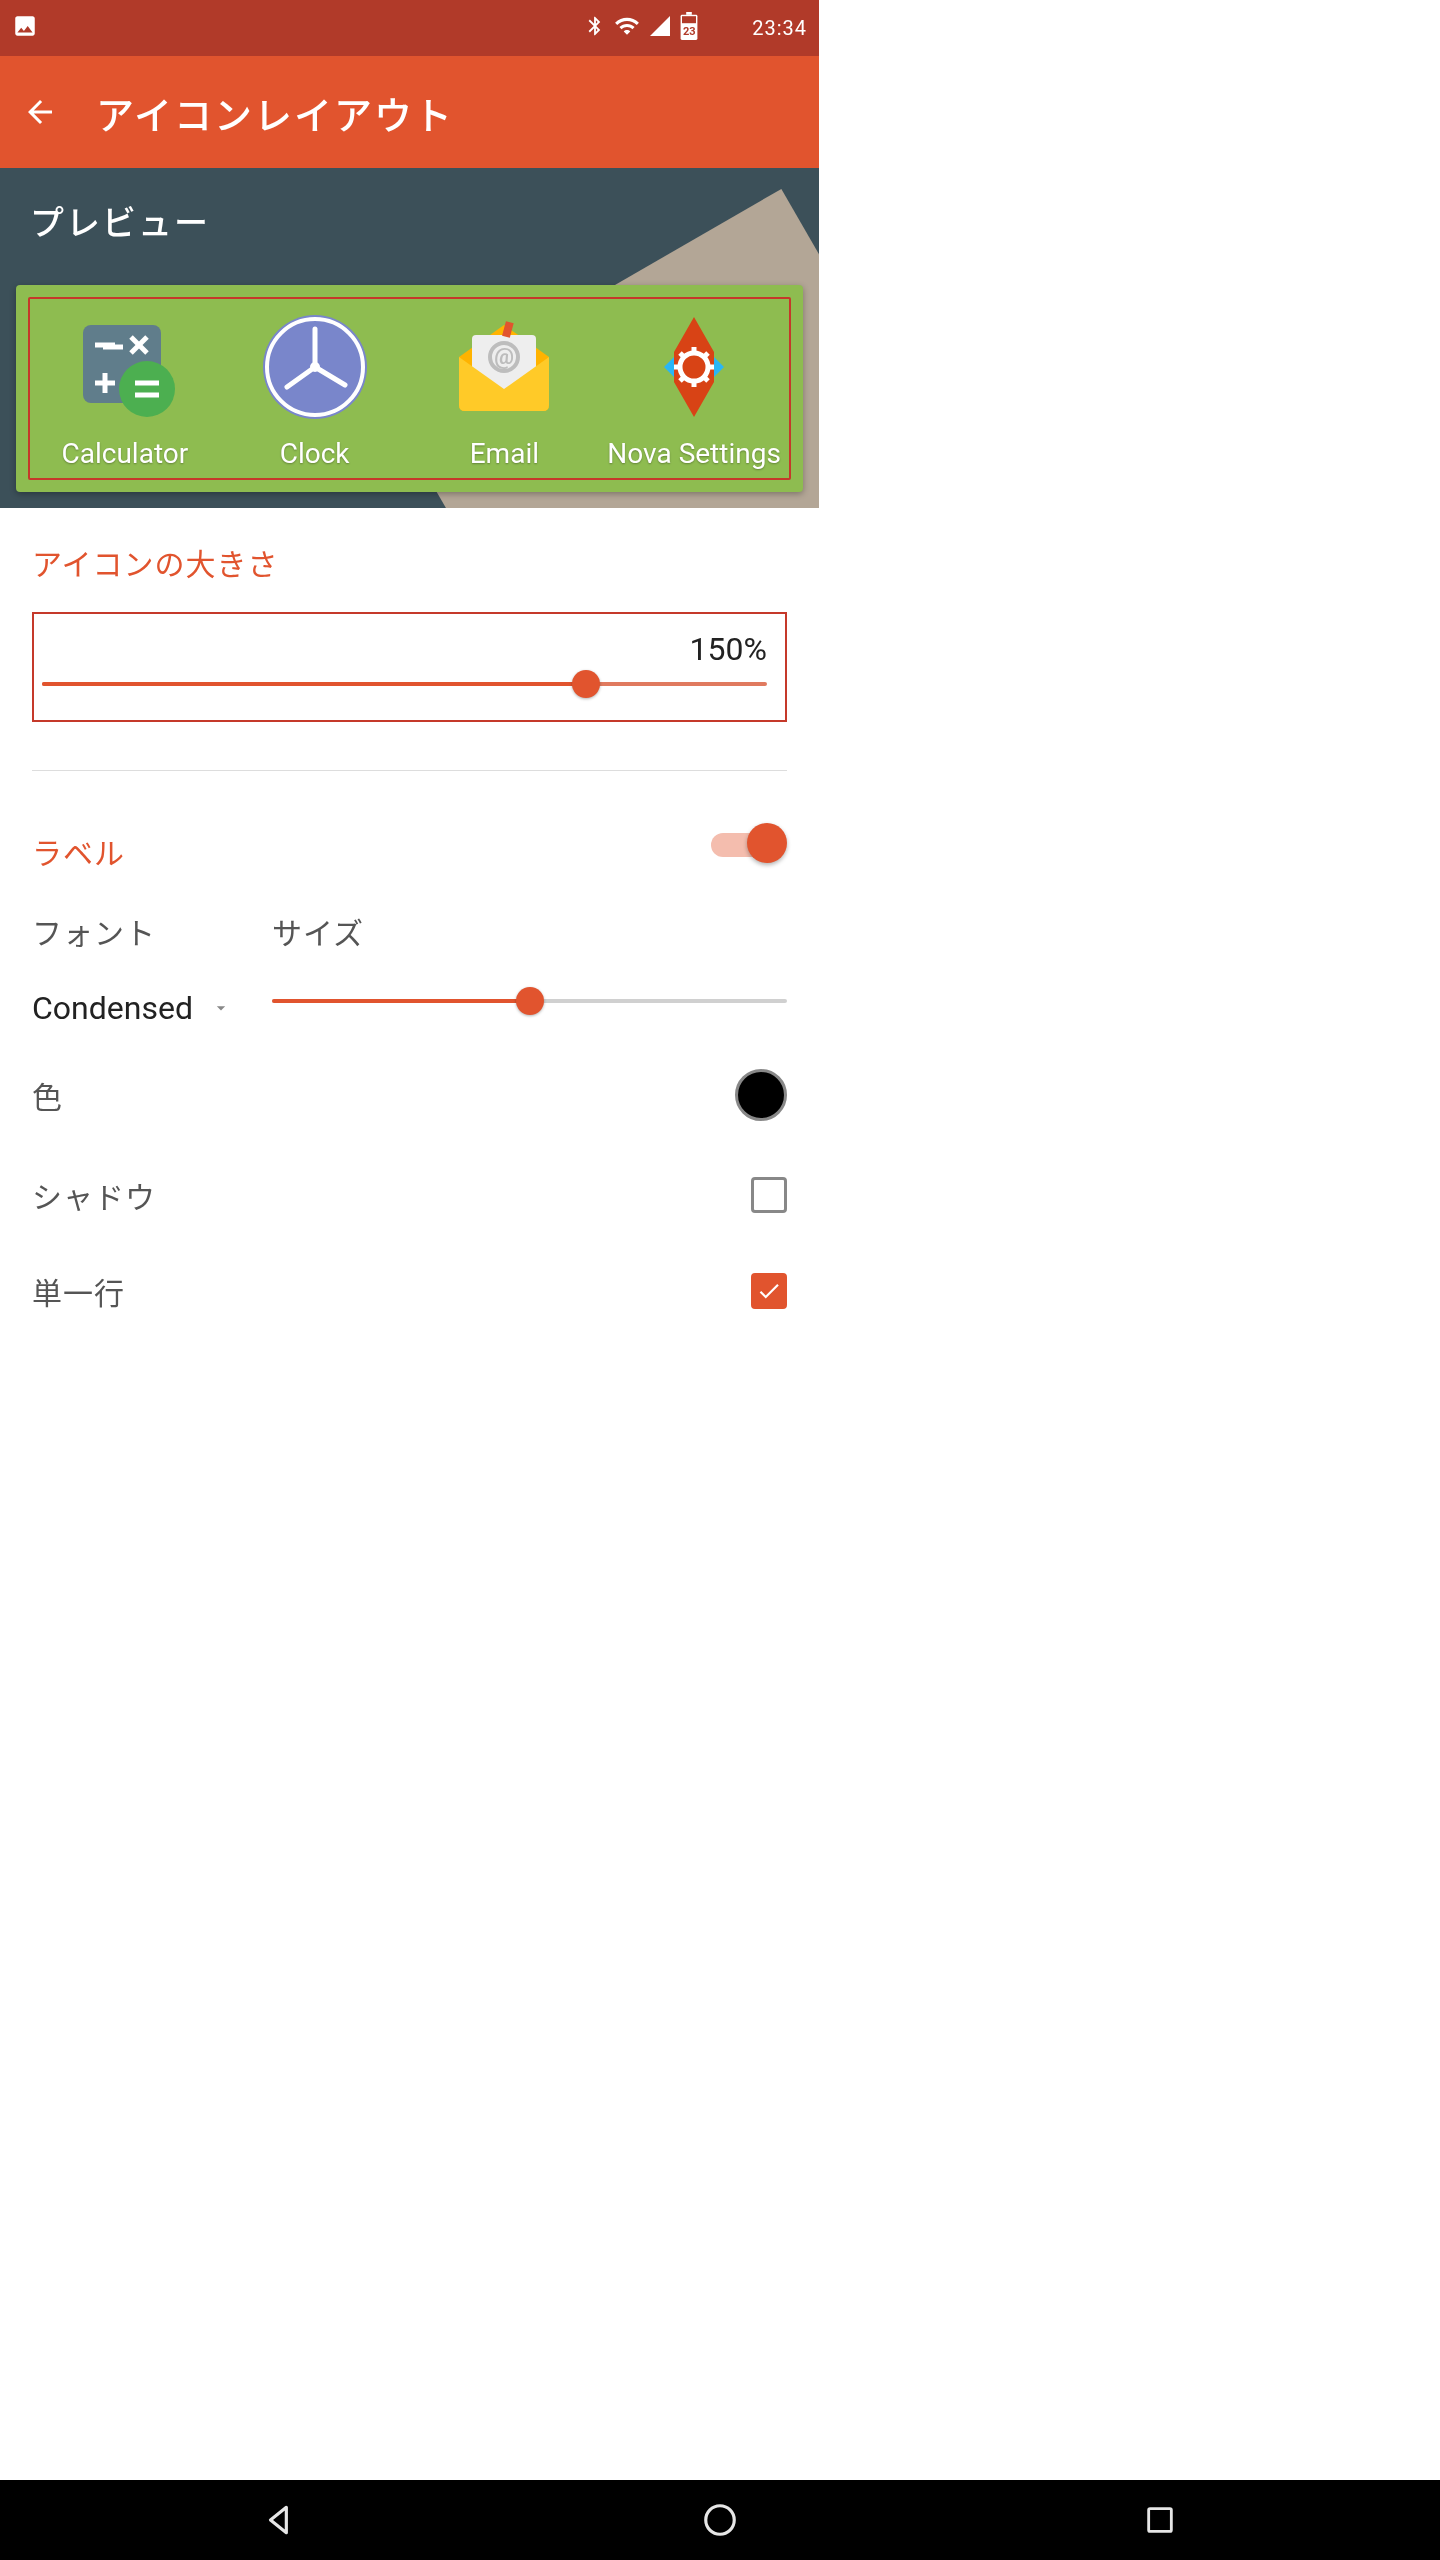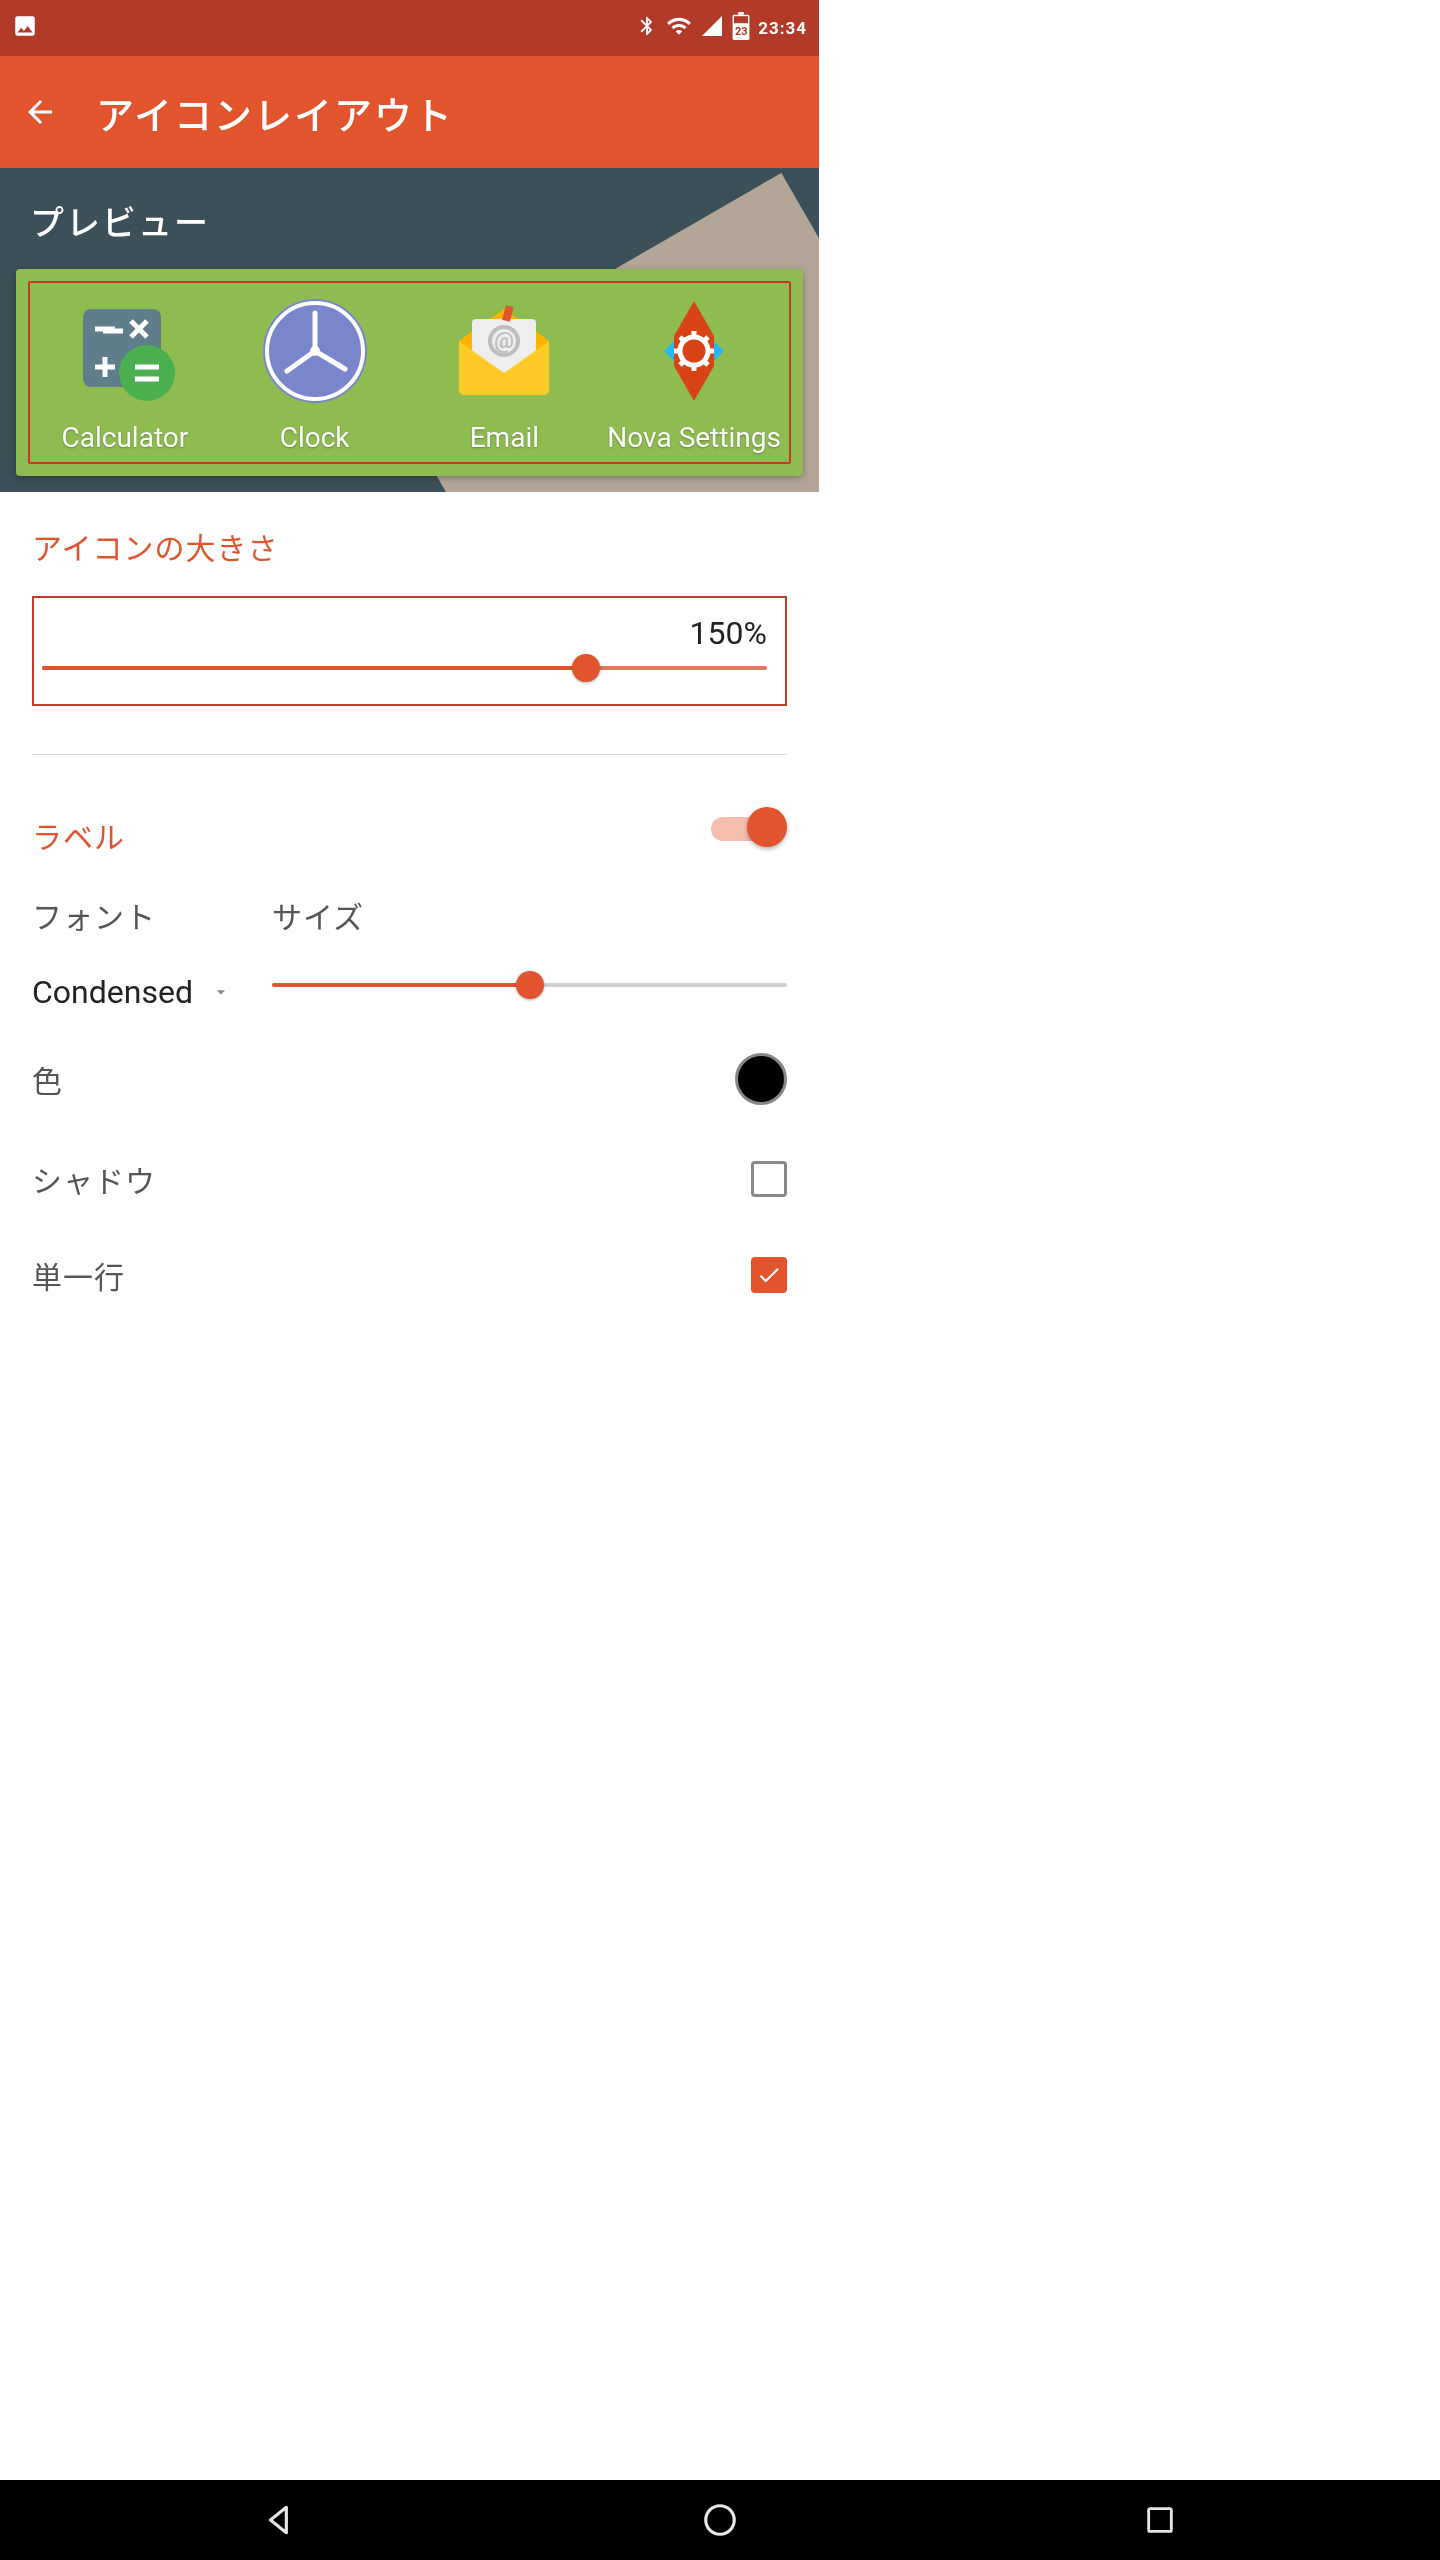--- a/index.html
+++ b/index.html
@@ -2,34 +2,34 @@
 <html><head>
 <meta charset="utf-8">
 <style>
   * { box-sizing: border-box; margin: 0; padding: 0; }
   html, body { width: 819px; height: 1440px; font-family: "Roboto", "Noto Sans CJK JP", sans-serif; background: #fff; overflow: hidden; }
   
   
   .status-bar { height: 56px; background: #b13a29; display: flex; align-items: center; justify-content: space-between; padding: 0 12px; color: #fff; }
   .status-left, .status-right { display: flex; align-items: center; gap: 12px; }
   .status-right { gap: 8px; }
-  .status-time { font-size: 17px; font-weight: 700; letter-spacing: 1px; }
+  .status-time { font-size: 20px; font-weight: 400; letter-spacing: 1px; margin-left: 46px; }
   
   
   .app-bar { height: 112px; background: #e1542e; display: flex; align-items: center; padding: 0 20px; gap: 36px; }
   .back-btn { width: 40px; height: 40px; display: flex; align-items: center; justify-content: center; cursor: pointer; }
   .app-title { color: #fff; font-size: 38px; font-weight: 500; letter-spacing: 2px; }
   
   
   .preview-section { background: #3c5059; padding: 28px 16px 16px 16px; position: relative; overflow: hidden; }
   .preview-section::after {
     content: ''; position: absolute; right: -80px; bottom: -120px; width: 450px; height: 350px;
     background: #b3a696; transform: rotate(-30deg); z-index: 0;
   }
-  .preview-label { color: #fff; font-size: 34px; font-weight: 500; margin: 0 0 24px 14px; position: relative; z-index: 2; letter-spacing: 2px;}
+  .preview-label { color: #fff; font-size: 34px; font-weight: 500; margin: 0 0 40px 14px; position: relative; z-index: 2; letter-spacing: 2px;}
   .preview-box { background: #8ebc50; border-radius: 4px; padding: 12px; position: relative; z-index: 2; box-shadow: 0 2px 6px rgba(0,0,0,.3); }
   .preview-inner { border: 2px solid #c5392a; border-radius: 2px; padding: 8px 0; display: flex; }
   .app-col { flex: 1; display: flex; flex-direction: column; align-items: center; gap: 10px; }
   .app-icon { width: 120px; height: 120px; display: flex; align-items: center; justify-content: center; }
   .app-label { color: #fff; font-size: 28px; text-shadow: 0 1px 2px rgba(0,0,0,.3); text-align: center; }
   
   
   .content { padding: 32px 32px 0 32px; }
   .section-title { color: #e1542e; font-size: 30px; letter-spacing: 1px; margin-bottom: 28px; }
   .section-title.with-toggle { margin-bottom: 20px; }

